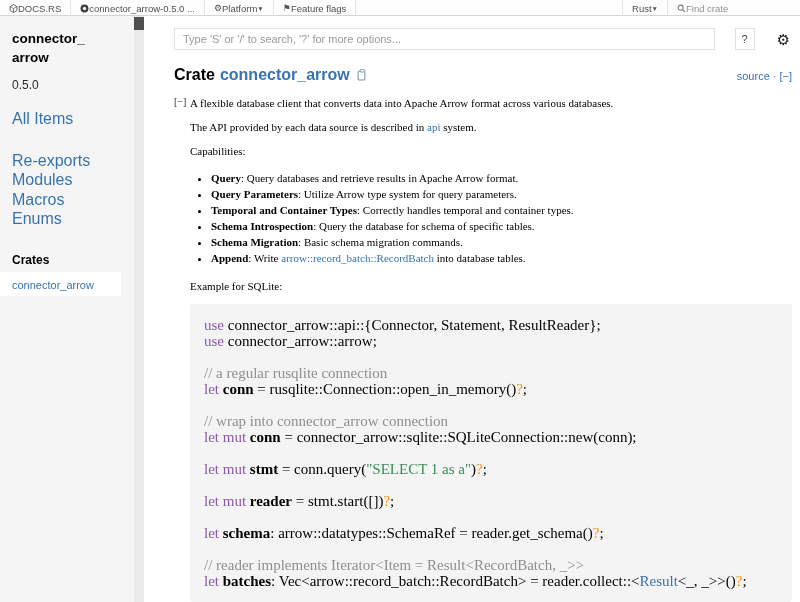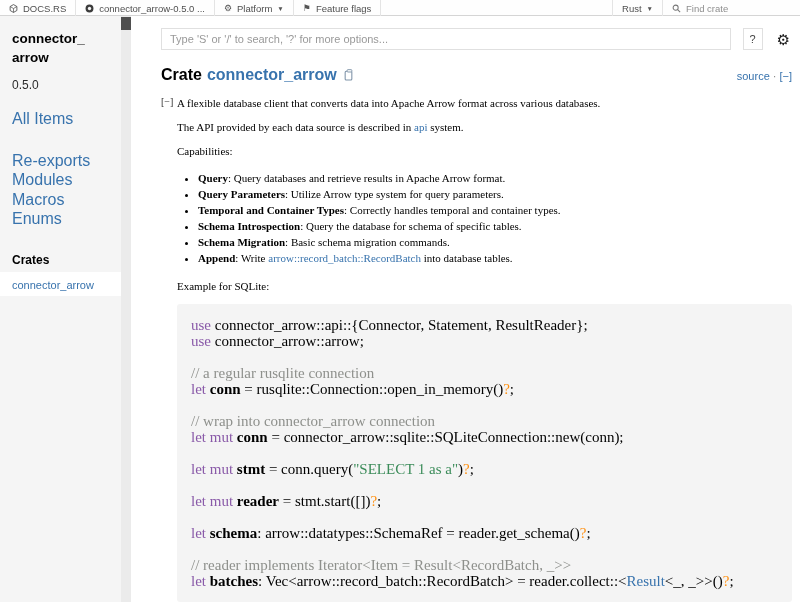--- a/index.html
+++ b/index.html
@@ -2,52 +2,52 @@
 <html><head>
 <meta charset="utf-8">
 <style>
   * { box-sizing: border-box; margin: 0; padding: 0; }
   html,body { width:800px; height:602px; overflow:hidden; background:#fff; }
   body { font-family:"Liberation Sans", sans-serif; }
 
   
   .topbar { height:16px; background:#fefefe; border-bottom:1px solid #d5d5d5;
             display:flex; align-items:stretch; font-size:9.5px; color:#4f4f4f; }
-  .tb-item { display:flex; align-items:center; gap:5px; padding:8px 9px; cursor:pointer;justify-content:space-between; }
+  .tb-item { display:flex; align-items:center; padding:8px 9px; cursor:pointer;justify-content:space-between; }
   .tb-left { border-right:1px solid #e4e4e4; }
   .tb-right { border-left:1px solid #e4e4e4; }
   .tb-spacer { flex:1; }
   .caret { font-size:6.5px; color:#555; }
   .tb-search input { border:none; outline:none; background:transparent; font-size:9.5px;
                      width:105px; color:#333; font-family:"Liberation Sans", sans-serif; }
   .tb-search input::placeholder { color:#8e8e8e; }
   .tb-icon { color:#555; }
 
   
   .layout { display:flex; height:586px; }
 
   
-  .sidebar { position:relative; width:131px; background:#f5f5f5; padding:13px 10px 0 12px; flex:none; }
+  .sidebar { position:relative; width:144px; background:#f5f5f5; padding:13px 10px 0 12px; flex:none; }
   .crate-title { font-weight:bold; font-size:13.5px; line-height:19px; color:#000; cursor:pointer; }
   .crate-title span { display:block; }
   .version { font-size:12px; color:#2a2a2a; margin-top:11px; }
   .side-link { display:block; font-size:16px; line-height:19.5px; color:#3873AD;
                text-decoration:none; cursor:pointer; }
   .all-items { margin-top:17px; }
   .side-sections { margin-top:22px; }
   .crates-heading { margin-top:24px; font-size:12px; font-weight:bold; color:#000; }
   .current-crate { position:relative; left:-12px; width:121px; margin-top:5px;
                    background:#fff; padding:3px 0 3px 12px; }
   .current-crate a { font-size:11px; color:#3873AD; text-decoration:none; cursor:pointer; }
   .side-scrollbar { position:absolute; top:0; right:0; bottom:0; width:10px; background:#ebebeb; }
   .side-scrollbar .thumb { position:absolute; top:1px; left:0; width:10px; height:13px; background:#4f4f4f; }
 
   
   .main { flex:1; padding:0 8px 0 30px; background:#fff; overflow:hidden; }
-  .searchrow { display:flex; align-items:center; margin-top:12px; gap:12px; }
+  .searchrow { display:flex; align-items:center; margin-top:12px; gap:20px; }
   .search-input { flex:1; height:22px; border:1px solid #e0e0e0; padding:0 8px;
                   font-size:11px; color:#333; font-family:"Liberation Sans", sans-serif; outline:none; }
   .search-input::placeholder { color:#999; }
   .help-btn { width:20px; height:22px; border:1px solid #e0e0e0; background:#fff;
               font-size:11px; color:#444; cursor:pointer; }
   .gear { font-size:15px; color:#1a1a1a; line-height:1; cursor:pointer; padding:0 2px; }
 
   .crate-header { display:flex; align-items:baseline; margin-top:16px; }
   .crate-header h1 { font-size:16px; font-weight:bold; color:#000; display:flex; align-items:center; gap:5px; }
   .crate-link { color:#3873AD; text-decoration:none; cursor:pointer; }

